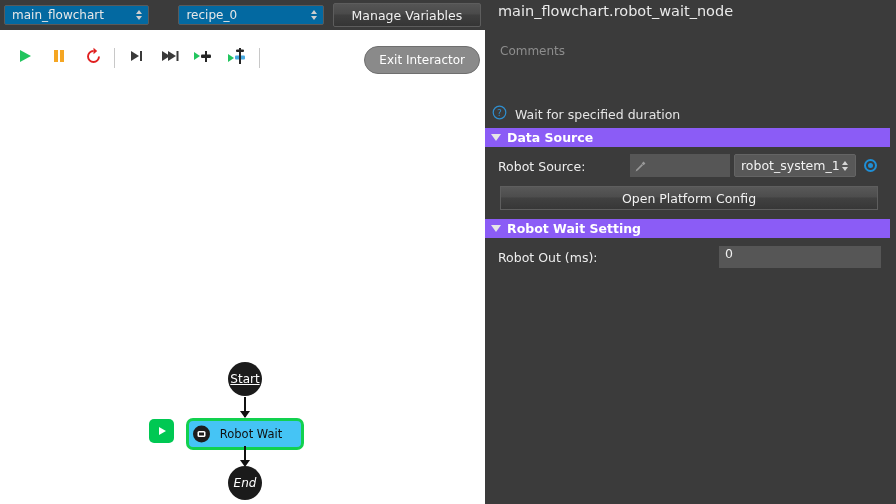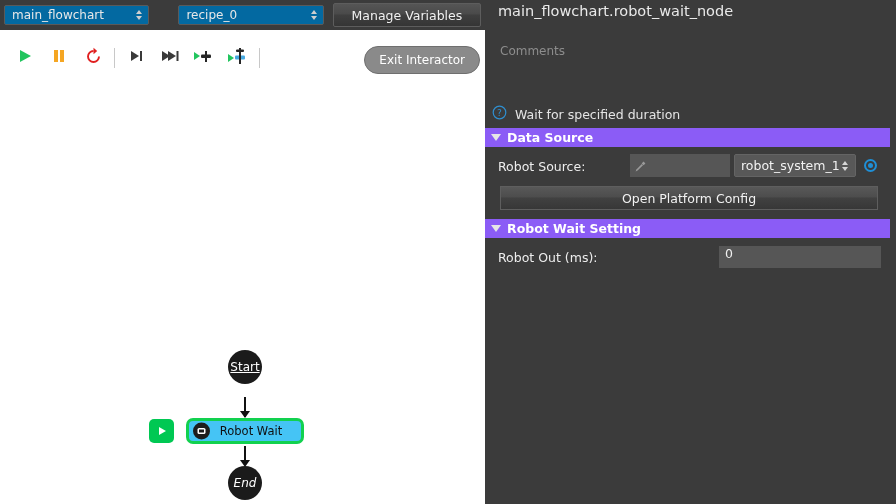--- a/index.html
+++ b/index.html
@@ -82,27 +82,27 @@
 
   .node-circle {
     position: absolute;
     width: 34px; height: 34px;
     border-radius: 50%;
     background: #1b1b1b;
     color: #ffffff;
     font-size: 12px;
     display: flex; align-items: center; justify-content: center;
   }
-  #node-start { left: 228px; top: 264px; text-decoration: underline; }
+  #node-start { left: 228px; top: 276px; text-decoration: underline; }
   #node-end   { left: 228px; top: 380px; font-style: italic; }
 
   #node-robotwait {
     position: absolute;
     left: 186px; top: 332px;
-    width: 118px; height: 26px;
+    width: 118px; height: 32px;
     background: #45c4f5;
     border: 3px solid #12d14f;
     border-radius: 7px;
     display: flex; align-items: center;
     color: #101010; font-size: 11.5px;
     cursor: pointer;
   }
   #node-robotwait .nw-icon {
     position: absolute; left: 4px; top: 50%; transform: translateY(-50%);
     width: 17px; height: 17px; border-radius: 50%;

